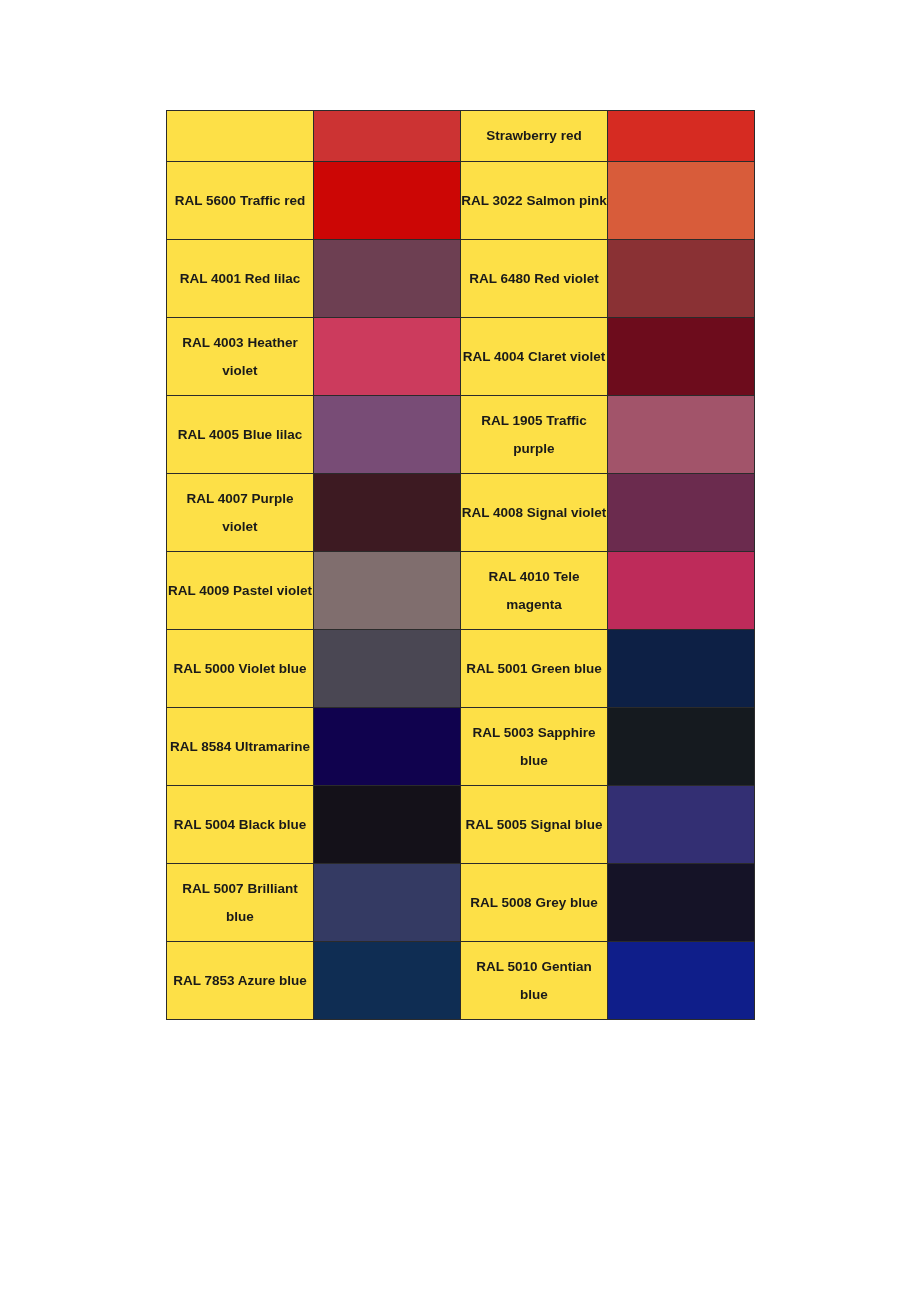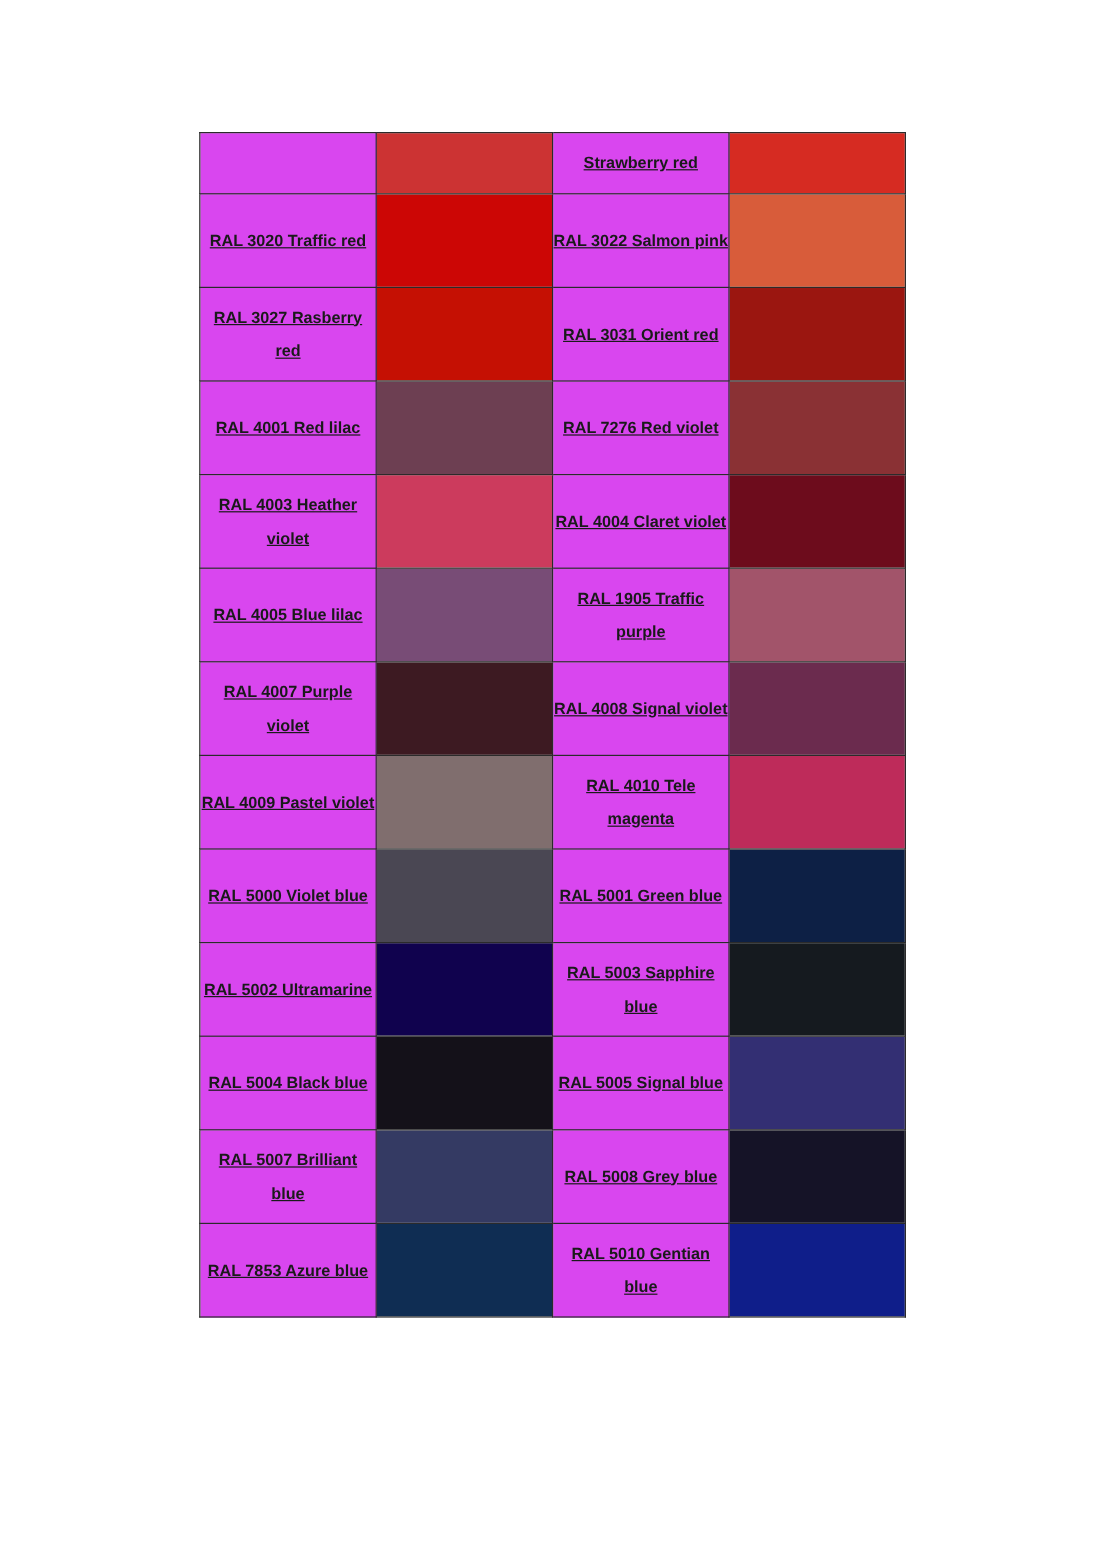--- a/index.html
+++ b/index.html
@@ -34,30 +34,29 @@
     border: 1.5px solid #2b2b2b;
     padding: 0;
     margin: 0;
     vertical-align: middle;
   }
 
   col.c-label { width: 147px; }
   col.c-swatch { width: 147px; }
 
   td.label-cell {
-    background: #d946ef;
+    background: #fde047;
     text-align: center;
     color: #1a1a1a;
     font-weight: bold;
     font-size: 13.5px;
     line-height: 28px;
     padding: 4px 6px;
     font-family: "Liberation Sans", sans-serif;
     word-wrap: break-word;
-    text-decoration: underline;
   }
 
   td.swatch-cell {
     padding: 0;
   }
 
   tr.row-first td.label-cell,
   tr.row-first td.swatch-cell {
     height: 50px;
   }
@@ -98,55 +97,41 @@
           </td>
           <td class="label-cell">
             <span class="label-text">Strawberry red</span>
           </td>
           <td class="swatch-cell">
             <span class="swatch-fill" style="background-color: rgb(214, 43, 34);"></span>
           </td>
         </tr>
         <tr class="row-normal">
           <td class="label-cell">
-            <span class="label-text">RAL 3020 Traffic red</span>
+            <span class="label-text">RAL 5600 Traffic red</span>
           </td>
           <td class="swatch-cell">
             <span class="swatch-fill" style="background-color: rgb(204, 6, 5);"></span>
           </td>
           <td class="label-cell">
             <span class="label-text">RAL 3022 Salmon pink</span>
           </td>
           <td class="swatch-cell">
             <span class="swatch-fill" style="background-color: rgb(216, 92, 58);"></span>
           </td>
         </tr>
         <tr class="row-normal">
           <td class="label-cell">
-            <span class="label-text">RAL 3027 Rasberry red</span>
-          </td>
-          <td class="swatch-cell">
-            <span class="swatch-fill" style="background-color: rgb(197, 16, 3);"></span>
-          </td>
-          <td class="label-cell">
-            <span class="label-text">RAL 3031 Orient red</span>
-          </td>
-          <td class="swatch-cell">
-            <span class="swatch-fill" style="background-color: rgb(155, 22, 16);"></span>
-          </td>
-        </tr>
-        <tr class="row-normal">
-          <td class="label-cell">
             <span class="label-text">RAL 4001 Red lilac</span>
           </td>
           <td class="swatch-cell">
             <span class="swatch-fill" style="background-color: rgb(109, 63, 82);"></span>
           </td>
           <td class="label-cell">
-            <span class="label-text">RAL 7276 Red violet</span>
+            <span class="label-text">RAL 6480 Red violet</span>
           </td>
           <td class="swatch-cell">
             <span class="swatch-fill" style="background-color: rgb(138, 49, 52);"></span>
           </td>
         </tr>
         <tr class="row-normal">
           <td class="label-cell">
             <span class="label-text">RAL 4003 Heather violet</span>
           </td>
           <td class="swatch-cell">
@@ -210,21 +195,21 @@
           </td>
           <td class="label-cell">
             <span class="label-text">RAL 5001 Green blue</span>
           </td>
           <td class="swatch-cell">
             <span class="swatch-fill" style="background-color: rgb(13, 32, 69);"></span>
           </td>
         </tr>
         <tr class="row-normal">
           <td class="label-cell">
-            <span class="label-text">RAL 5002 Ultramarine</span>
+            <span class="label-text">RAL 8584 Ultramarine</span>
           </td>
           <td class="swatch-cell">
             <span class="swatch-fill" style="background-color: rgb(16, 2, 78);"></span>
           </td>
           <td class="label-cell">
             <span class="label-text">RAL 5003 Sapphire blue</span>
           </td>
           <td class="swatch-cell">
             <span class="swatch-fill" style="background-color: rgb(21, 26, 31);"></span>
           </td>

